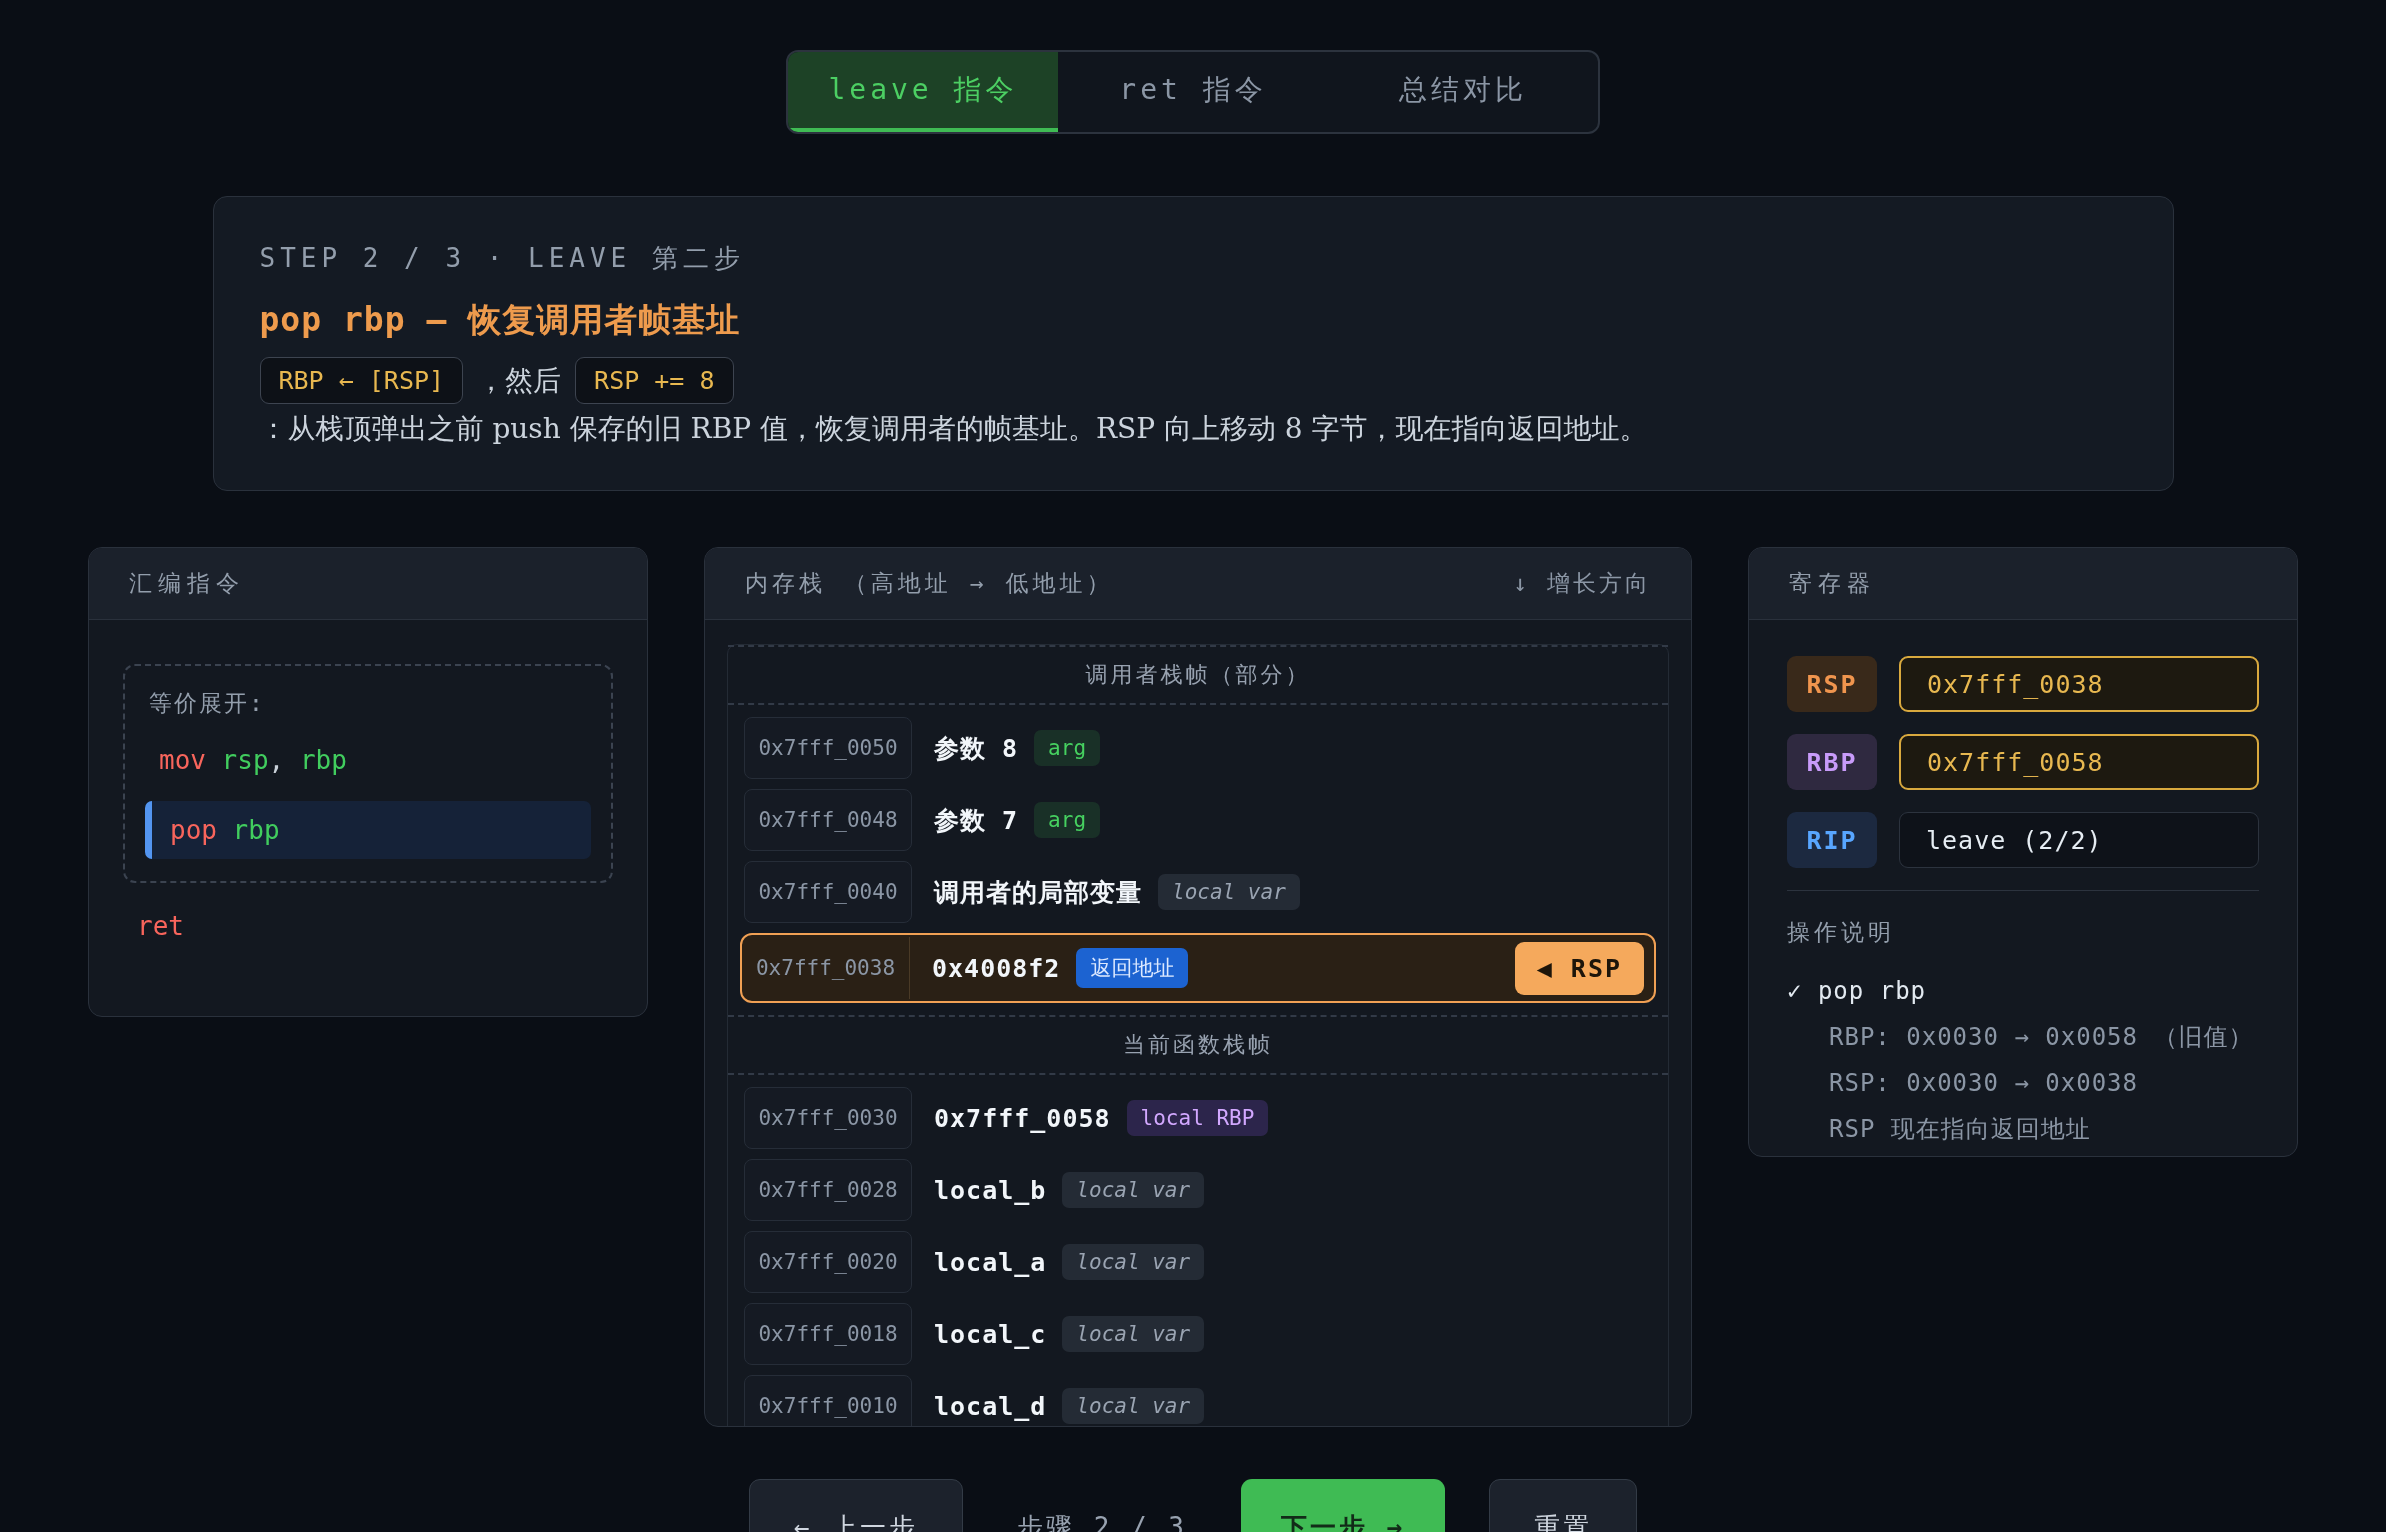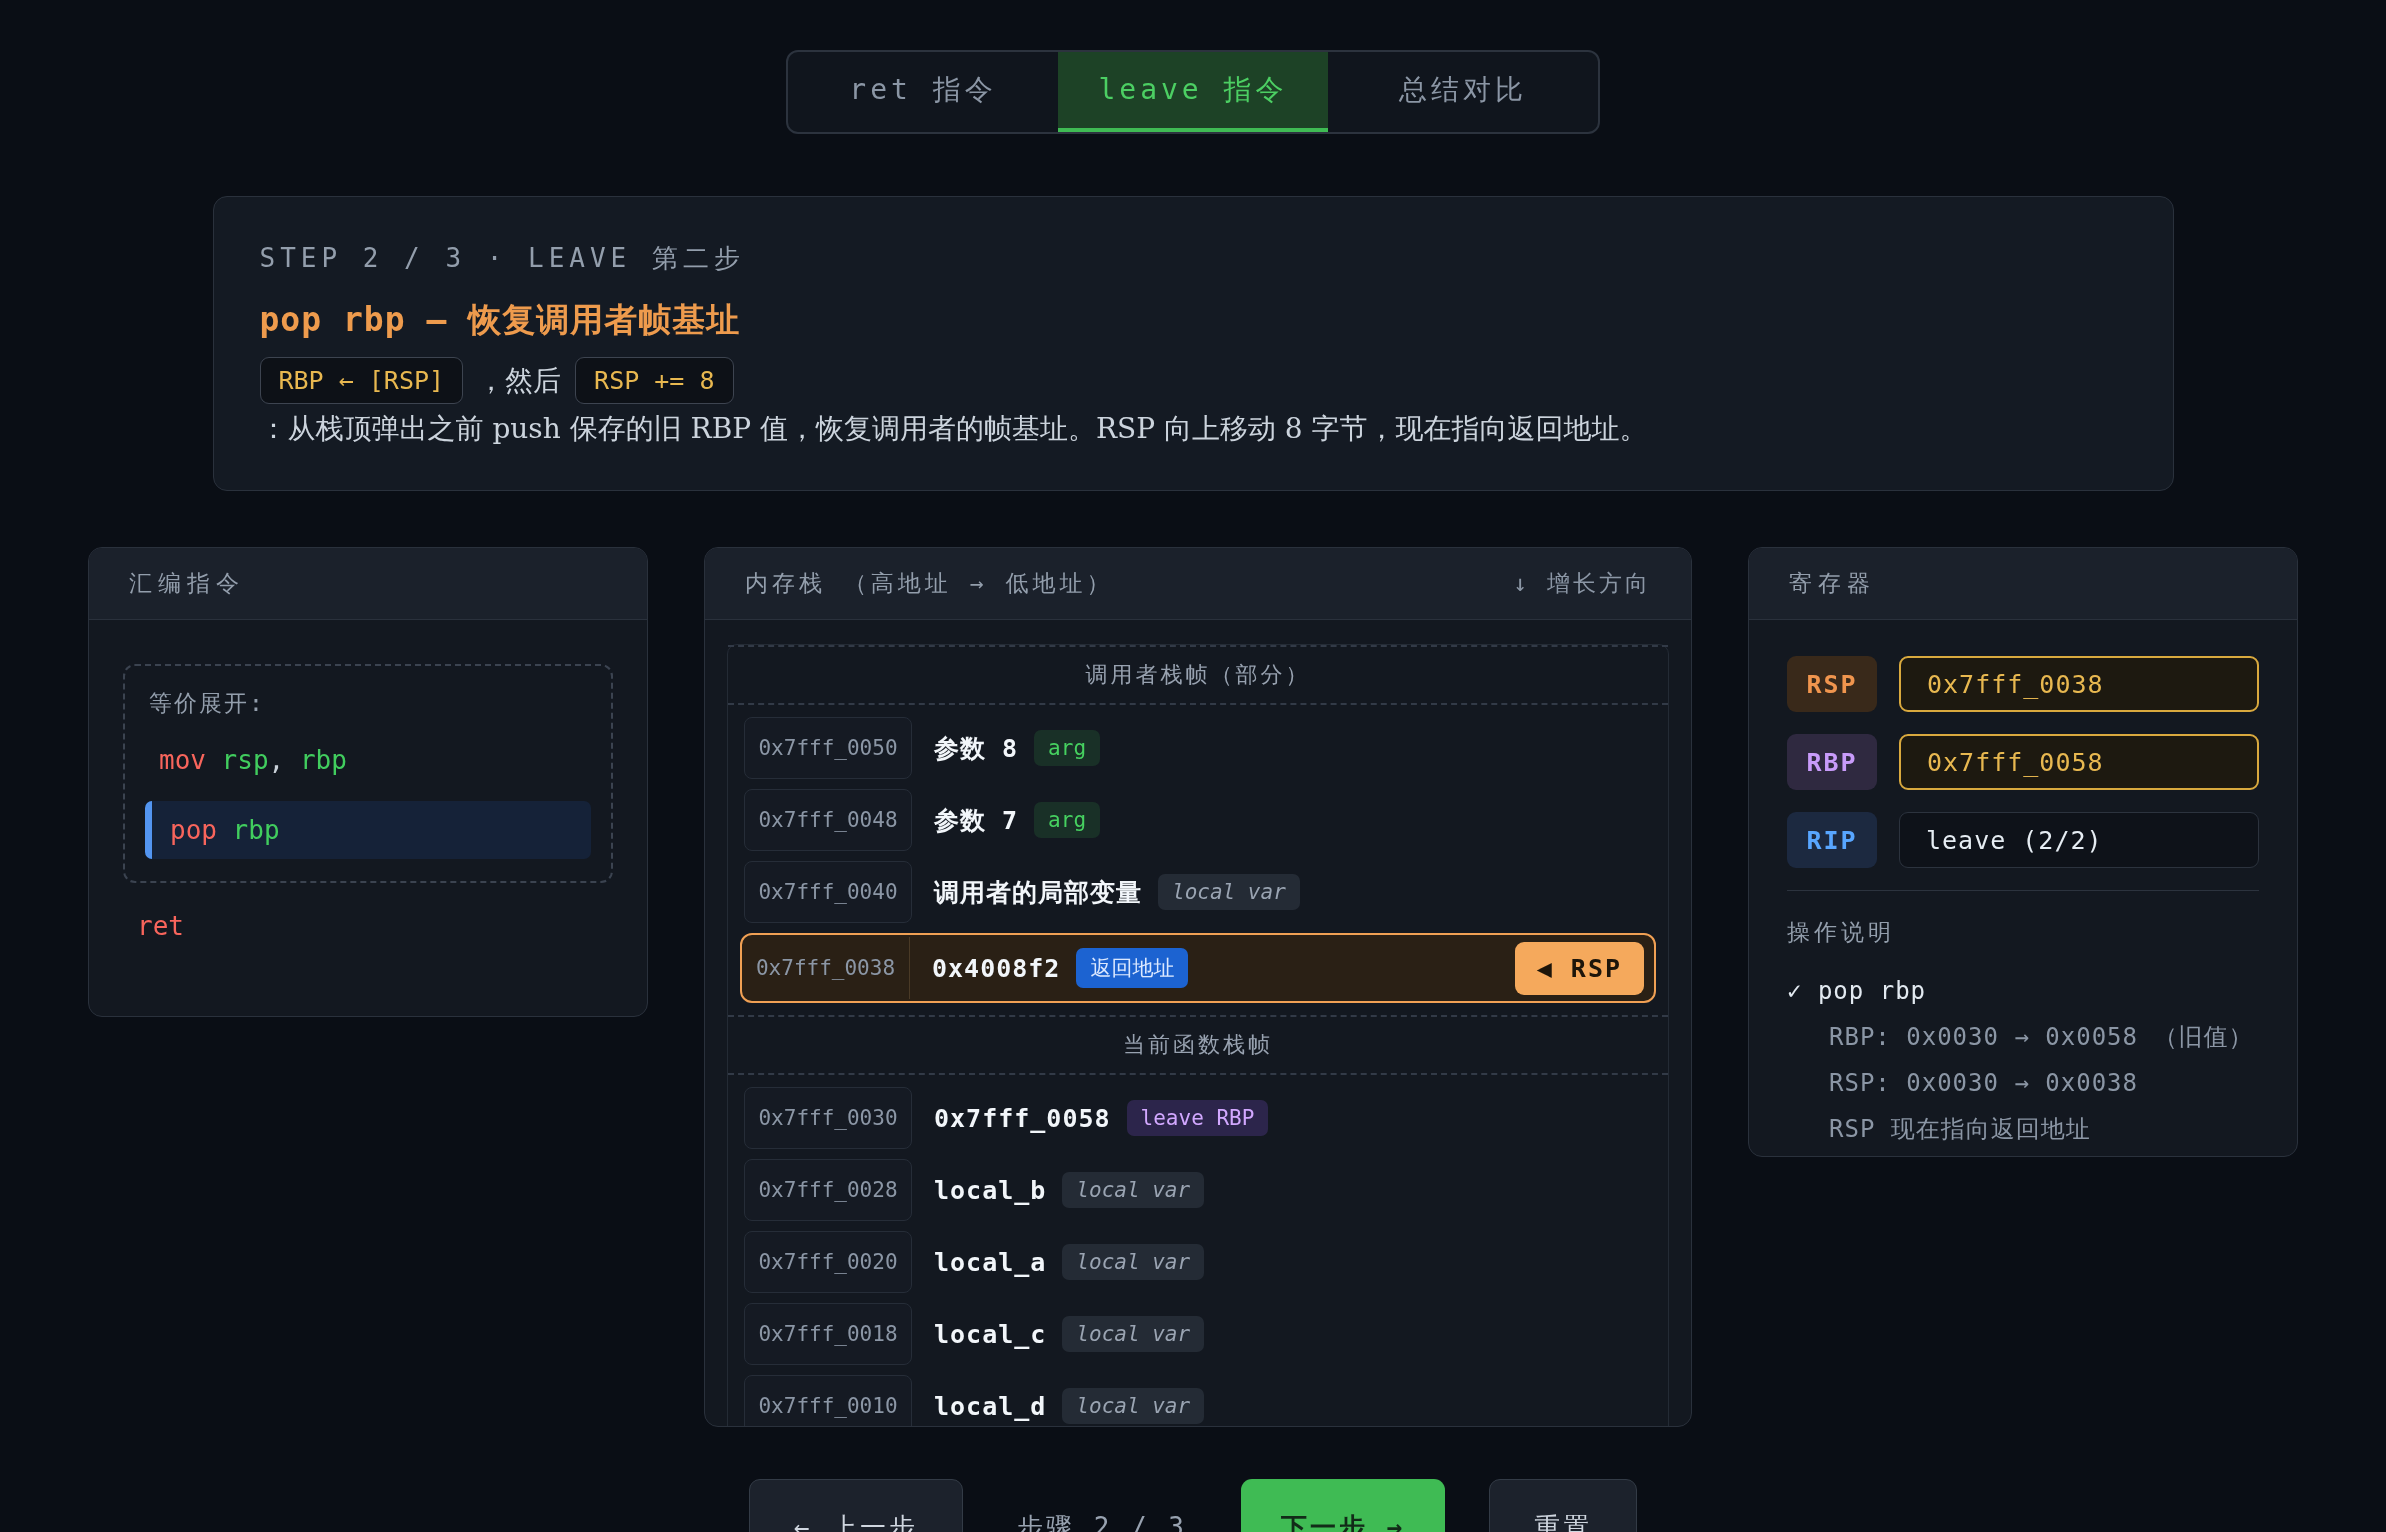--- a/index.html
+++ b/index.html
@@ -96,22 +96,22 @@
   .btn { height:96px; border-radius:11px; font-size:26px; letter-spacing:3px; cursor:pointer;
     font-family:"DejaVu Sans Mono", monospace; }
   .btn-secondary { background:#1c222c; border:1.5px solid #333b46; color:#cfd6df; padding:0 44px; }
   .btn-primary { background:#3fbb54; border:none; color:#122b18; font-weight:bold; padding:0 40px; }
   .step-indicator { color:#98a2b0; font-size:26px; letter-spacing:3px; margin:0 10px; }
 </style>
 </head>
 <body>
 
 <div class="tabbar">
+  <button class="tab active">leave 指令</button>
   <button class="tab">ret 指令</button>
-  <button class="tab active">leave 指令</button>
   <button class="tab">总结对比</button>
 </div>
 
 <div class="step-panel">
   <div class="eyebrow">STEP 2 / 3 · LEAVE 第二步</div>
   <div class="step-title">pop rbp — 恢复调用者帧基址</div>
   <div class="step-desc">
     <span class="chip">RBP ← [RSP]</span>
     <span>，然后</span>
     <span class="chip">RSP += 8</span>
@@ -163,21 +163,21 @@
           <div class="mem-row hl">
             <div class="mem-addr">0x7fff_0038</div>
             <div class="mem-value">0x4008f2</div>
             <span class="badge badge-blue">返回地址</span>
             <div class="ptr-tag">◀ RSP</div>
           </div>
           <div class="mem-section">当前函数栈帧</div>
           <div class="mem-row">
             <div class="mem-addr">0x7fff_0030</div>
             <div class="mem-value">0x7fff_0058</div>
-            <span class="badge badge-purple">leave RBP</span>
+            <span class="badge badge-purple">local RBP</span>
           </div>
           <div class="mem-row">
             <div class="mem-addr">0x7fff_0028</div>
             <div class="mem-value">local_b</div>
             <span class="badge badge-gray">local var</span>
           </div>
           <div class="mem-row">
             <div class="mem-addr">0x7fff_0020</div>
             <div class="mem-value">local_a</div>
             <span class="badge badge-gray">local var</span>

